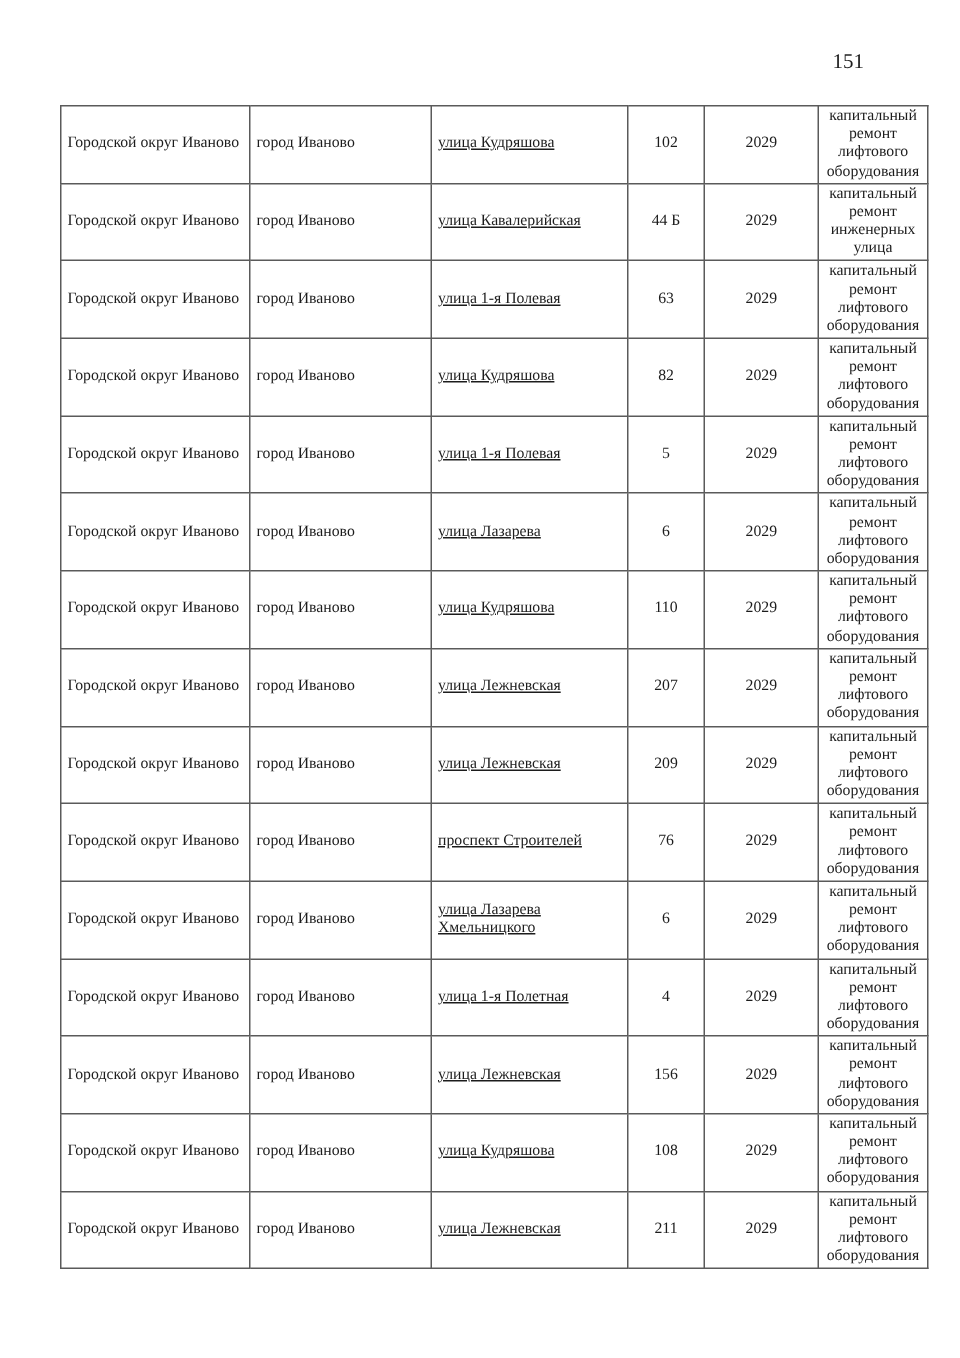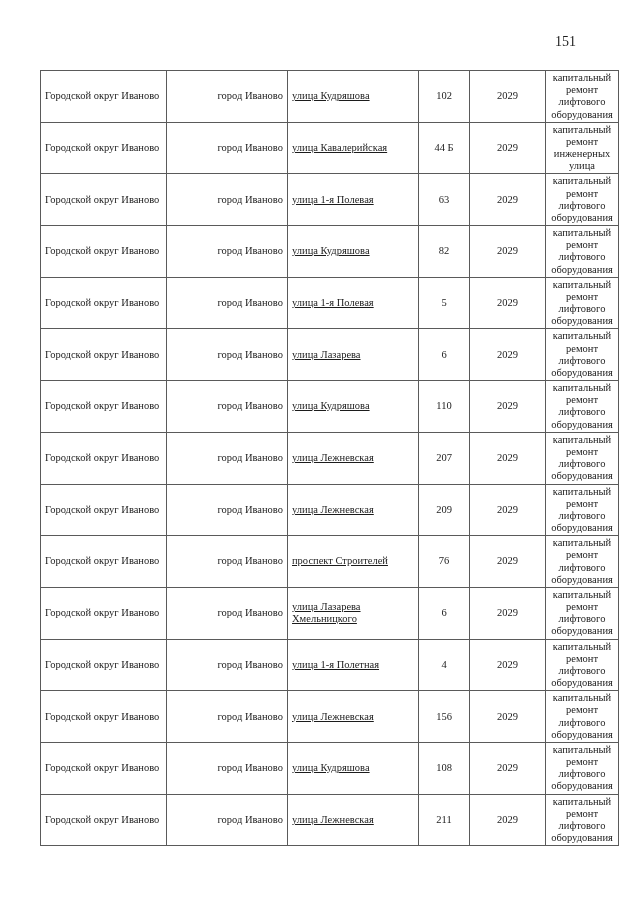--- a/index.html
+++ b/index.html
@@ -34,21 +34,21 @@
   table.schedule td {
     border: 1px solid #5a5a5a;
     font-size: 10.5px;
     line-height: 1.16;
     padding: 1px 4px;
     vertical-align: middle;
     overflow: hidden;
     word-wrap: break-word;
   }
   td.col-district { width: 117px; text-align: left; margin-left: 44px; }
-  td.col-city     { width: 112px; text-align: right; padding-left: 6px; }
+  td.col-city     { width: 112px; text-align: left; padding-left: 6px; }
   td.col-street   { width: 122px; text-align: left; text-decoration: underline; }
   td.col-house    { width: 42px;  text-align: center; }
   td.col-year     { width: 67px;  text-align: center; margin-top: 48px; }
   td.col-work     { width: 64px;  text-align: center; }
   tr.data-row { height: 51px; }
 </style>
 </head>
 <body>
 
 <div class="page">

